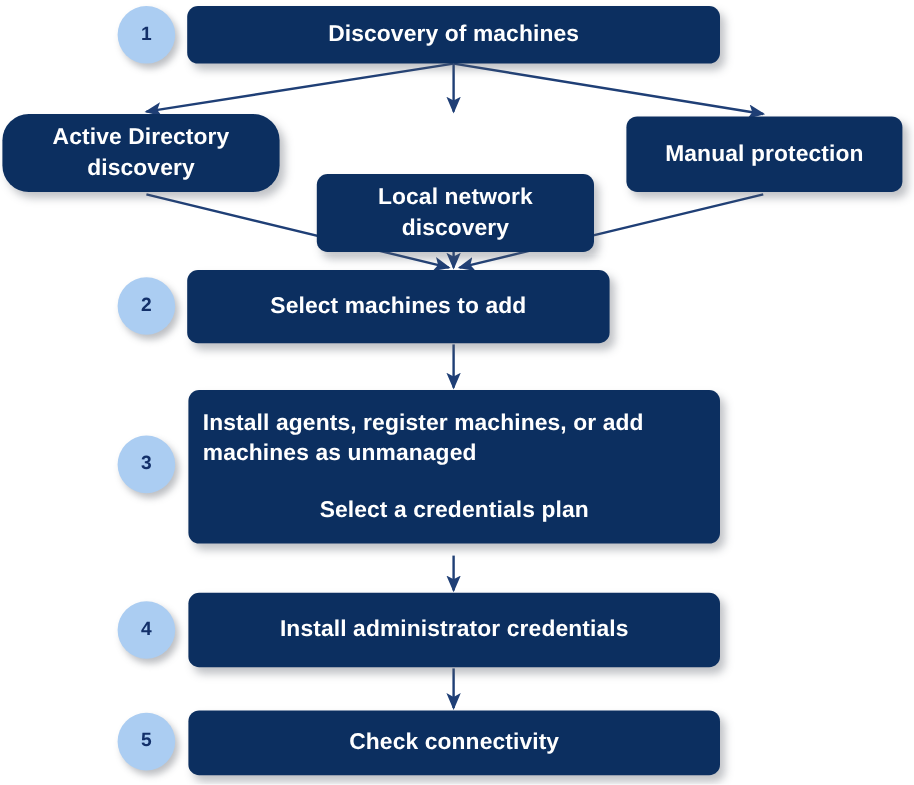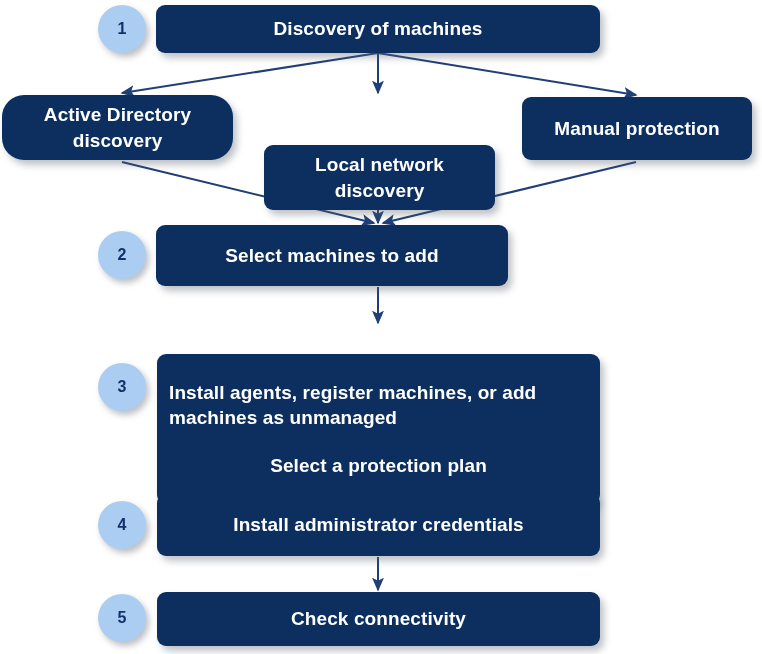--- a/index.html
+++ b/index.html
@@ -75,21 +75,21 @@
   #node-1       { left: 156px; top: 5px;   width: 444px; height: 48px; }
   #badge-1      { left: 98px;  top: 5px; }
 
   #node-ad      { left: 2px;   top: 95px;  width: 231px; height: 65px; border-radius: 22px; }
   #node-local   { left: 264px; top: 109px;  width: 231px; height: 65px; margin-top: 36px; }
   #node-manual  { left: 522px; top: 97px;  width: 230px; height: 63px; }
 
   #node-2       { left: 156px; top: 225px; width: 352px; height: 61px; }
   #badge-2      { left: 98px;  top: 231px; }
 
-  #node-3       { left: 157px; top: 325px; width: 443px; height: 150px; margin-top: 29px; }
+  #node-3       { left: 157px; top: 325px; width: 443px; height: 128px; }
   #badge-3      { left: 98px;  top: 363px; }
 
   #node-4       { left: 157px; top: 494px; width: 443px; height: 62px; }
   #badge-4      { left: 98px;  top: 501px; }
 
   #node-5       { left: 157px; top: 592px; width: 443px; height: 54px; }
   #badge-5      { left: 98px;  top: 594px; }
 </style>
 </head>
 <body>
@@ -137,21 +137,21 @@
 
   <div class="badge" id="badge-2">2</div>
   <div class="node" id="node-2">
     <span class="line">Select machines to add</span>
   </div>
 
   <div class="badge" id="badge-3">3</div>
   <div class="node multiline" id="node-3">
     <span class="line">Install agents, register machines, or add machines as unmanaged</span>
     <span class="spacer"></span>
-    <span class="line">Select a protection plan</span>
+    <span class="line">Select a credentials plan</span>
   </div>
 
   <div class="badge" id="badge-4">4</div>
   <div class="node" id="node-4">
     <span class="line">Install administrator credentials</span>
   </div>
 
   <div class="badge" id="badge-5">5</div>
   <div class="node" id="node-5">
     <span class="line">Check connectivity</span>

